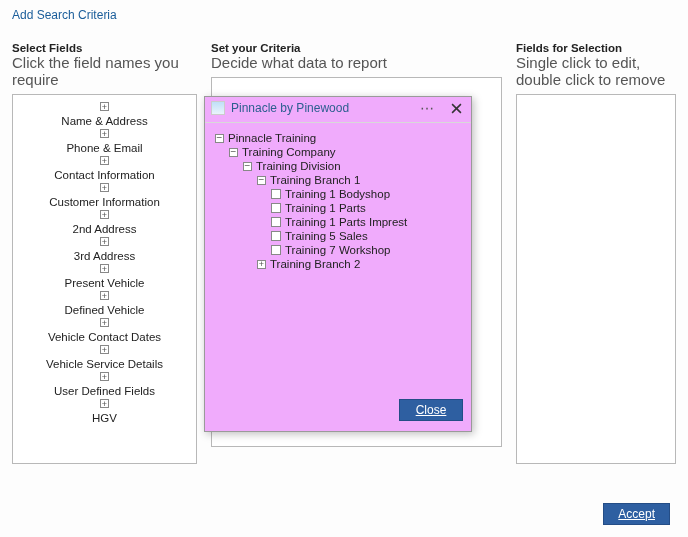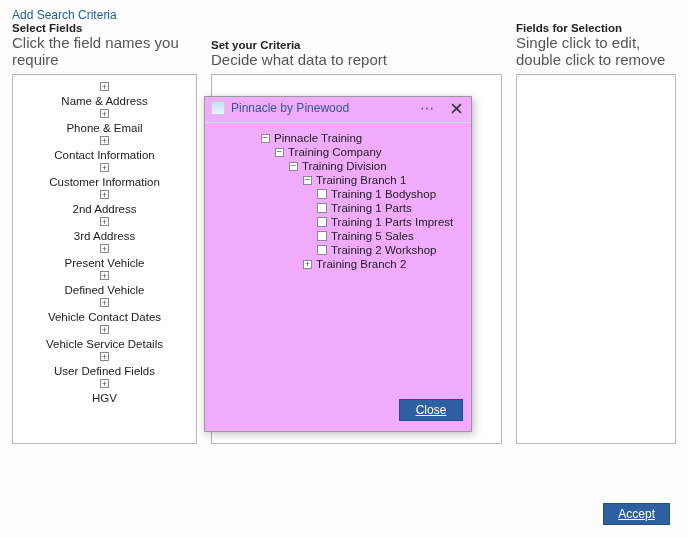--- a/index.html
+++ b/index.html
@@ -13,28 +13,28 @@
     height: 537px;
     position: relative;
     overflow: hidden;
   }
   .page {
     padding: 8px 12px 12px 12px;
   }
   .page-title {
     color: #1a5d9a;
     font-size: 12px;
-    margin-bottom: 0;
+    margin-bottom: 20px;
     font-weight: 400;
   }
   .cols {
     display: flex;
     gap: 14px;
   }
-  .col { display: flex; flex-direction: column; justify-content: flex-end; }
+  .col { display: flex; flex-direction: column; }
   .col.left { width: 185px; }
   .col.mid { flex: 1; }
   .col.right { width: 160px; }
   .col-head {
     font-weight: 700;
     color: #222;
     font-size: 11.5px;
   }
   .col-sub {
     color: #555;
@@ -131,21 +131,20 @@
   .modal-title .appicon {
     width: 14px; height: 14px;
     border: 1px solid #ccc;
     background: linear-gradient(180deg,#bfe0f8,#eaf4fc);
     display: inline-block;
   }
   .modal-body {
     flex: 1;
     padding: 8px 10px;
     overflow: auto;
-    margin-left: 46px;
   }
   .tree { font-size: 11.5px; color: #222; }
   .tree .trow {
     display: flex;
     align-items: center;
     gap: 4px;
     padding: 1px 0;
     white-space: nowrap;
   }
   .modal-footer {
@@ -280,21 +279,21 @@
       <div class="trow" style="padding-left:56px">
         <span class="checkbox"></span>
         <span>Training 1 Parts Imprest</span>
       </div>
       <div class="trow" style="padding-left:56px">
         <span class="checkbox"></span>
         <span>Training 5 Sales</span>
       </div>
       <div class="trow" style="padding-left:56px">
         <span class="checkbox"></span>
-        <span>Training 2 Workshop</span>
+        <span>Training 7 Workshop</span>
       </div>
 
       <div class="trow" style="padding-left:42px">
         <span class="expander plus"></span>
         <span>Training Branch 2</span>
       </div>
     </div>
   </div>
   <div class="modal-footer">
     <div class="btn">

